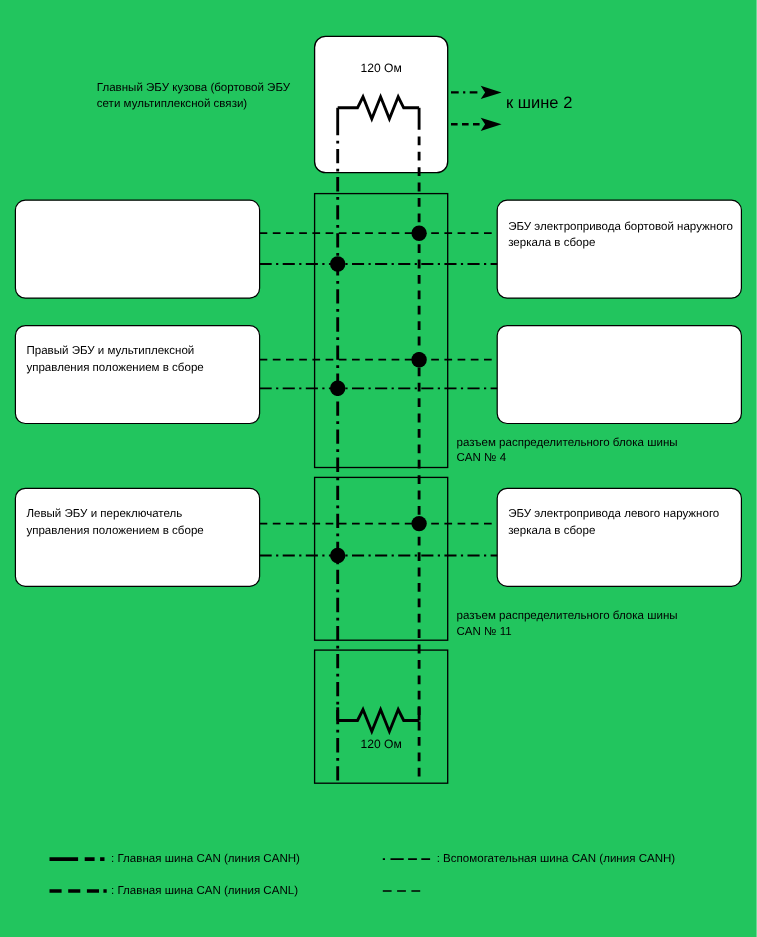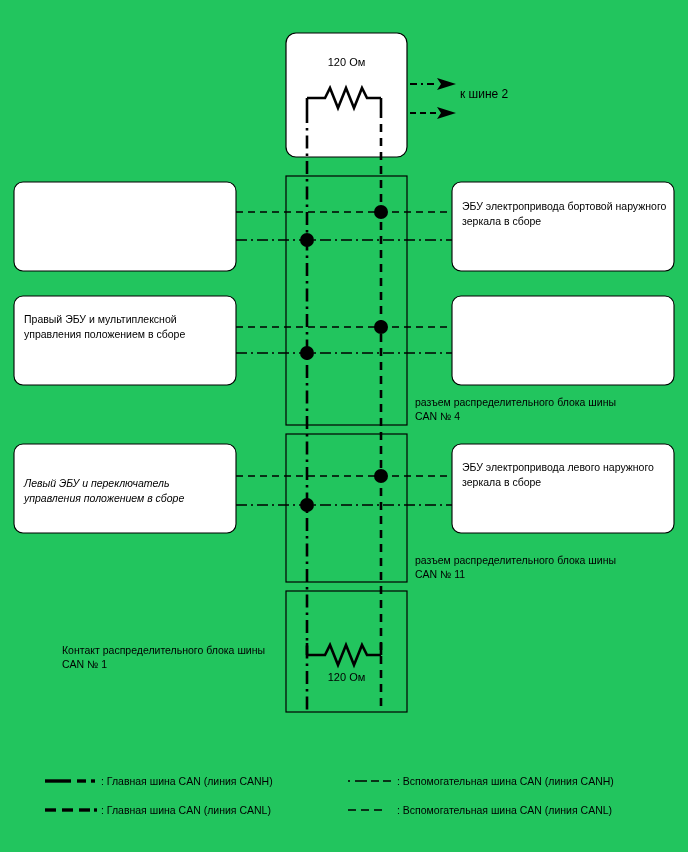--- a/index.html
+++ b/index.html
@@ -21,21 +21,21 @@
   #svg-layer {
     position: absolute;
     left: 0;
     top: 0;
     width: 688px;
     height: 852px;
   }
   .txt {
     position: absolute;
     font-family: "Liberation Sans", sans-serif;
-    font-size: 12px;
+    font-size: 15px;
     line-height: 14px;
     color: #000000;
     white-space: pre-line;
   }
   .ecu-label {
     font-size: 10.5px;
     line-height: 14.5px;
   }
   .res-label {
     font-size: 11px;
@@ -134,38 +134,37 @@
     </g>
 
   </svg>
 
   <div class="txt res-label" style="left:286px; top:55px; width:121px;">120 Ом</div>
 
   <div class="txt res-label" style="left:286px; top:670px; width:121px;">120 Ом</div>
 
   <div class="txt" style="left:460px; top:87px;">к шине 2</div>
 
+  <div class="txt note-label" style="left:88px; top:73px; width:200px;">Главный ЭБУ кузова (бортовой ЭБУ
+сети мультиплексной связи)</div>
 
   <div class="txt note-label" style="left:415px; top:395px; width:250px;">разъем распределительного блока шины
 CAN № 4</div>
 
   <div class="txt note-label" style="left:415px; top:553px; width:250px;">разъем распределительного блока шины
 CAN № 11</div>
 
-  <div class="txt note-label" style="left:62px; top:643px; width:245px;">Контакт распределительного блока шины
-CAN № 1</div>
 
   <div class="txt ecu-label" style="left:24px; top:312px; width:205px;">Правый ЭБУ и мультиплексной
 управления положением в сборе</div>
-  <div class="txt ecu-label" style="left:24px; top:476px; width:205px;font-style:italic;">Левый ЭБУ и переключатель
+  <div class="txt ecu-label" style="left:24px; top:460px; width:205px;">Левый ЭБУ и переключатель
 управления положением в сборе</div>
 
   <div class="txt ecu-label" style="left:462px; top:199px; width:208px;">ЭБУ электропривода бортовой наружного
 зеркала в сборе</div>
   <div class="txt ecu-label" style="left:462px; top:460px; width:208px;">ЭБУ электропривода левого наружного
 зеркала в сборе</div>
 
   <div class="txt legend-txt" style="left:101px; top:774px;">: Главная шина CAN (линия CANH)</div>
   <div class="txt legend-txt" style="left:101px; top:803px;">: Главная шина CAN (линия CANL)</div>
   <div class="txt legend-txt" style="left:397px; top:774px;">: Вспомогательная шина CAN (линия CANH)</div>
-  <div class="txt legend-txt" style="left:397px; top:803px;">: Вспомогательная шина CAN (линия CANL)</div>
 
 </div>
 
 </body></html>

